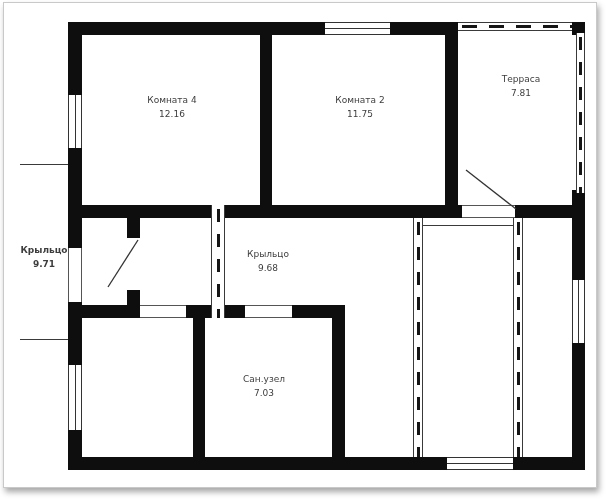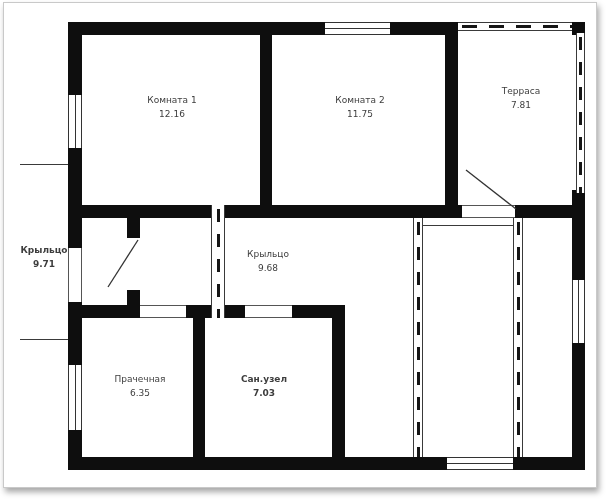--- a/index.html
+++ b/index.html
@@ -77,41 +77,37 @@
 
   <div class="thin-line" style="left:20px;top:164px;width:48px;height:1px;"></div>
   <div class="thin-line" style="left:20px;top:339px;width:48px;height:1px;"></div>
 
   <svg class="overlay" width="610" height="502">
     <line x1="138" y1="240" x2="108" y2="287" stroke="#333" stroke-width="1.3"></line>
     <line x1="516" y1="209" x2="466" y2="170" stroke="#333" stroke-width="1.3"></line>
   </svg>
 
   <div class="room-label" style="left:172px;top:93px;">
-    <div>Комната 1</div>
+    <div>Комната 4</div>
     <div>12.16</div>
   </div>
   <div class="room-label" style="left:360px;top:93px;">
     <div>Комната 2</div>
     <div>11.75</div>
   </div>
-  <div class="room-label" style="left:521px;top:84px;">
+  <div class="room-label" style="left:521px;top:72px;">
     <div>Терраса</div>
     <div>7.81</div>
   </div>
   <div class="room-label" style="left:44px;top:243px;font-weight:bold;">
     <div>Крыльцо</div>
     <div>9.71</div>
   </div>
   <div class="room-label" style="left:268px;top:247px;">
     <div>Крыльцо</div>
     <div>9.68</div>
   </div>
-  <div class="room-label" style="left:140px;top:372px;">
-    <div>Прачечная</div>
-    <div>6.35</div>
-  </div>
-  <div class="room-label" style="left:264px;top:372px;font-weight:bold;">
+  <div class="room-label" style="left:264px;top:372px;">
     <div>Сан.узел</div>
     <div>7.03</div>
   </div>
 
 </div>
 
 </body></html>

